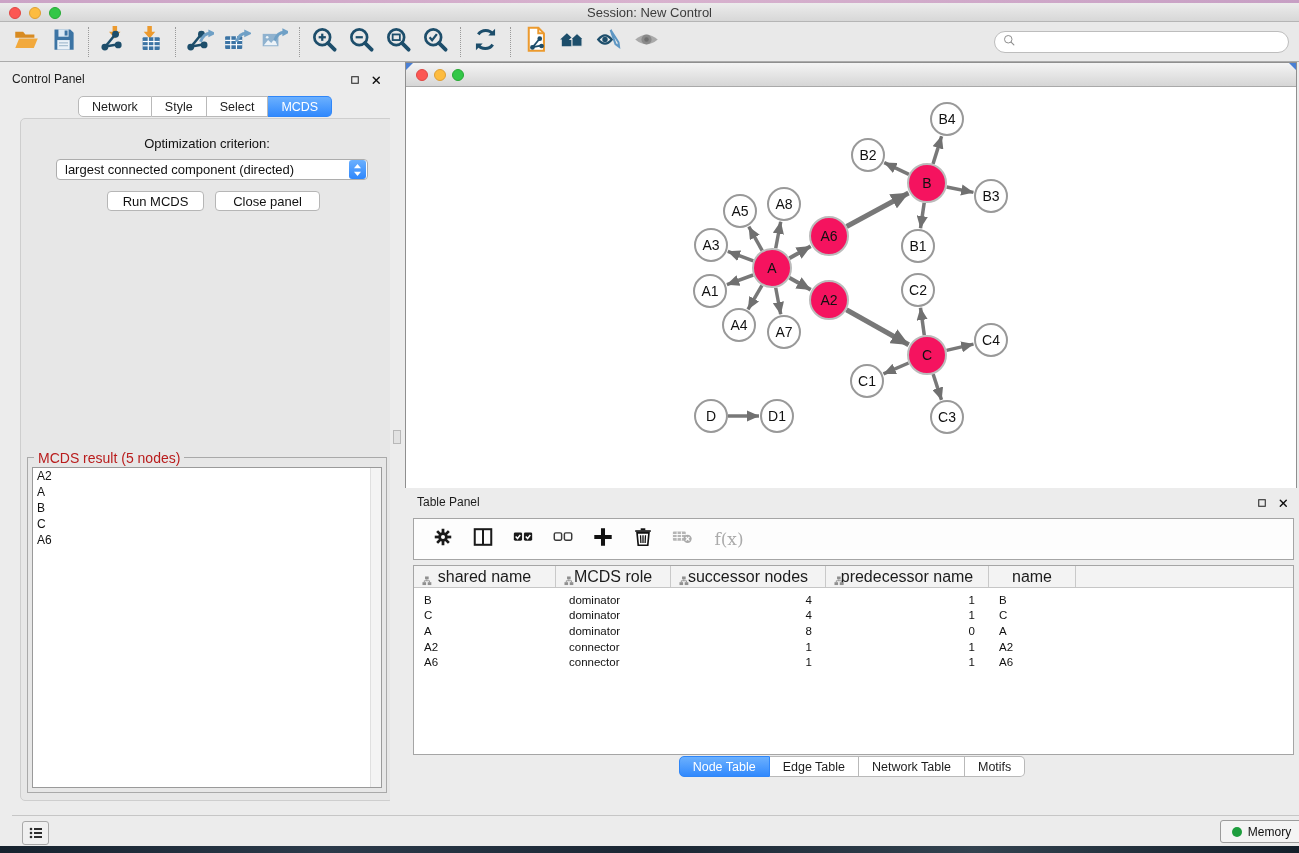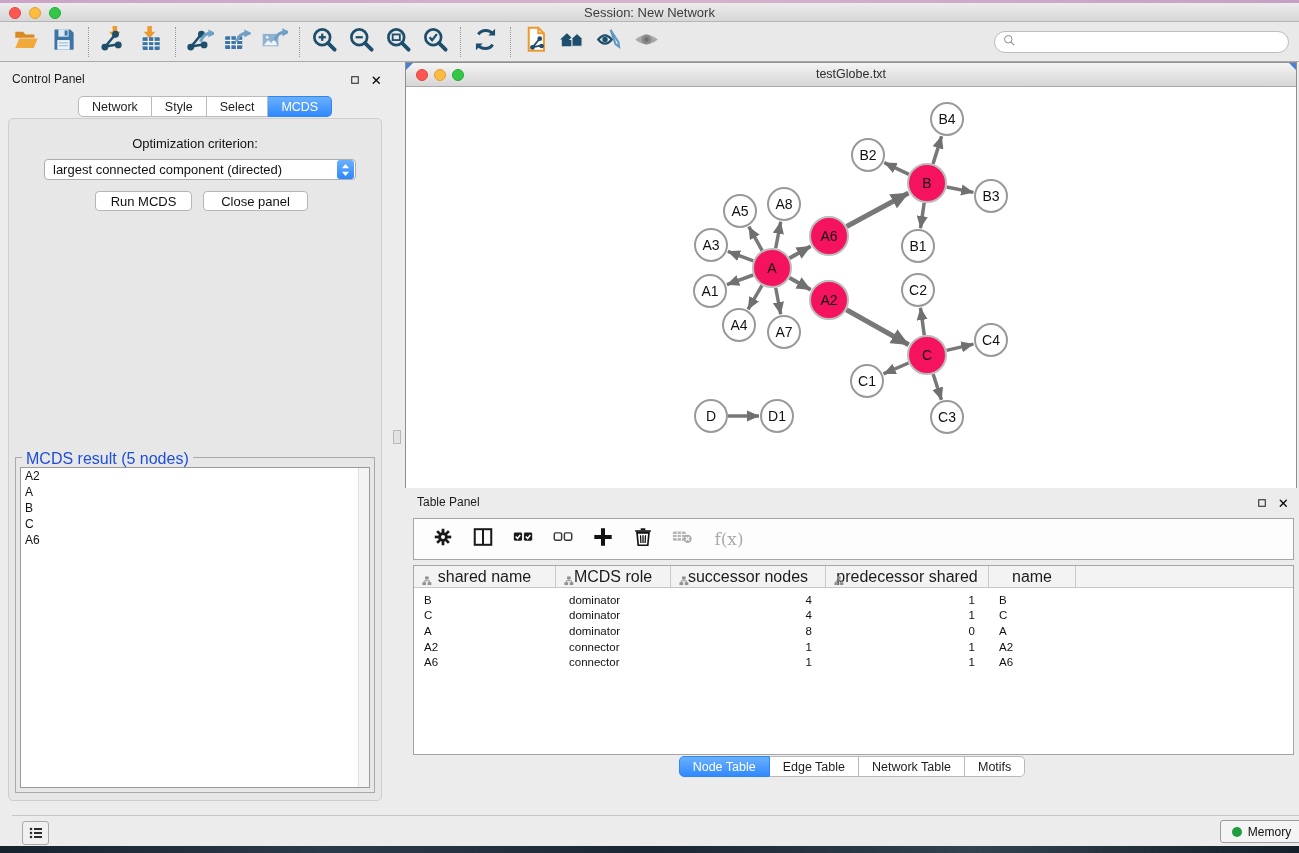--- a/index.html
+++ b/index.html
@@ -34,28 +34,28 @@
   
   .control-panel { left:0; top:62px; width:390px; height:753px; background:#ECECEC; }
   .cp-header { position:absolute; left:12px; top:10px; }
   .cp-ctrls { position:absolute; right:8px; top:10px; }
   .seg-tabs { display:flex; }
   .seg { background:#FFFFFF; border:1px solid #B9B9B9; border-left:none; height:21px; display:flex; align-items:center; padding:0 13px; font-size:12.5px; color:#1d1d1d; cursor:pointer; }
   .seg:first-child { border-left:1px solid #B9B9B9; border-radius:5px 0 0 5px; }
   .seg:last-child { border-radius:0 5px 5px 0; }
   .seg.selected { background:linear-gradient(#6BB0FE,#3189FD); border-color:#2F86F8; color:#fff; }
   .cp-tabbar { position:absolute; left:78px; top:34px; }
-  .cp-content { position:absolute; left:8px; top:56px; width:374px; height:683px; background:#E7E7E7; border:1px solid #CECECE; border-radius:5px; }
+  .cp-content { position:absolute; left:20px; top:56px; width:374px; height:683px; background:#E7E7E7; border:1px solid #CECECE; border-radius:5px; }
   .opt-label { position:absolute; left:0; right:0; top:17px; text-align:center; font-size:13px; color:#111; }
   .dropdown { position:absolute; left:35px; top:40px; width:312px; height:21px; background:#fff; border:1px solid #ADADAD; border-radius:4px; display:flex; align-items:center; cursor:pointer; }
   .dropdown .dd-text { flex:1; font-size:13px; color:#111; padding-left:8px; white-space:nowrap; overflow:hidden; }
   .dd-stepper { width:17px; height:19px; border-radius:3px; background:linear-gradient(#6BB0FE,#2E87FD); margin-right:1px; display:flex; align-items:center; justify-content:center; }
   .btn { position:absolute; height:20px; background:#fff; border:1px solid #B6B6B6; border-radius:4px; font-size:13px; color:#111; display:flex; align-items:center; justify-content:center; cursor:pointer; }
   .groupbox { position:absolute; left:6px; top:338px; width:360px; height:336px; border:1px solid #A9A9A9; }
-  .gb-legend { position:absolute; left:6px; top:-8px; background:#E7E7E7; padding:0 4px; font-size:16px; color:#1d4ed8; }
+  .gb-legend { position:absolute; left:6px; top:-8px; background:#E7E7E7; padding:0 4px; font-size:14px; color:#b91c1c; }
   .gb-list { position:absolute; left:4px; top:9px; right:4px; bottom:4px; background:#fff; border:1px solid #9A9A9A; overflow:hidden; }
   .gb-item { font-size:12px; color:#111; line-height:16px; padding-left:4px; cursor:default; }
   .gb-scroll { position:absolute; right:0; top:0; bottom:0; width:11px; background:#F4F4F4; border-left:1px solid #E0E0E0; }
 
   
   .v-splitter { left:390px; top:62px; width:15px; height:753px; background:#ECECEC; }
   .v-splitter .handle { position:absolute; left:3px; top:368px; width:8px; height:14px; background:#E2E2E2; border:1px solid #B8B8B8; }
   .h-splitter { left:405px; top:515px; width:894px; height:5px; background:#ECECEC; }
   .h-splitter .handle { position:absolute; left:440px; top:0; width:16px; height:5px; background:#E2E2E2; border:1px solid #C0C0C0; }
 
@@ -99,21 +99,21 @@
 <div class="screen">
 
   <div class="abs desktop-top"></div>
 
   <div class="abs titlebar">
     <div class="lights">
       <span class="light red"></span>
       <span class="light yellow"></span>
       <span class="light green"></span>
     </div>
-    <div class="title">Session: New Network</div>
+    <div class="title">Session: New Control</div>
   </div>
 
   <div class="abs toolbar" id="main-toolbar">
       <div class="tb-btn">
         <span><svg width="27" height="27" viewBox="0 0 24 24">
             <path d="M2 5 h7 l2 2.5 h8 v3 H2 z" fill="#D88B22"></path>
             <path d="M5.5 11 H22 l-3.5 8.5 H2 z" fill="#F2A93C"></path>
           </svg></span>
       </div>
       <div class="tb-btn">
@@ -337,21 +337,20 @@
     <div class="handle"></div>
   </div>
 
   <div class="abs net-window">
     <div class="nw-titlebar">
       <div class="nw-lights">
         <span class="light red"></span>
         <span class="light yellow"></span>
         <span class="light green"></span>
       </div>
-      <div class="title">testGlobe.txt</div>
     </div>
     <span class="corner-tri corner-tl"></span>
     <span class="corner-tri corner-tr"></span>
     <div class="nw-canvas" id="net-canvas"><svg width="890" height="427" viewBox="0 0 890 427">
       <defs>
             <marker id="arrow" markerUnits="strokeWidth" markerWidth="3.6" markerHeight="3.2" refX="3.5" refY="1.6" orient="auto">
               <path d="M0 0 L3.6 1.6 L0 3.2 z" fill="#707070"></path>
             </marker>
           </defs>
       <line x1="347.2" y1="188.0" x2="320.9" y2="197.7" stroke="#787878" stroke-width="3.5" marker-end="url(#arrow)"></line>
@@ -602,21 +601,21 @@
             <span class="colicon"><svg width="10" height="10" viewBox="0 0 10.5 10.5">
                 <g fill="#8F8F8F">
                   <rect x="3.2" y="0.5" width="3.8" height="3"></rect>
                   <rect x="0.5" y="6.5" width="3.8" height="3"></rect>
                   <rect x="6" y="6.5" width="3.8" height="3"></rect>
                 </g>
                 <g stroke="#8F8F8F" stroke-width="0.9" fill="none">
                   <path d="M5 3.5 v1.5 M2.4 6.5 V5 h5.5 v1.5"></path>
                 </g>
               </svg></span>
-            <span>predecessor shared</span>
+            <span>predecessor name</span>
           </div>
           <div class="th" style="width: 87px;">
             <span>name</span>
           </div>
           <div class="th" style="flex: 1 1 0%; border-right: none;"></div>
         </div>
       <div id="tbl-body" style="padding-top: 4px;">
           <div class="tbl-row">
             <div class="td" style="width: 142px; padding-left: 10px;">B</div>
             <div class="td" style="width: 115px; padding-left: 13px;">dominator</div>

